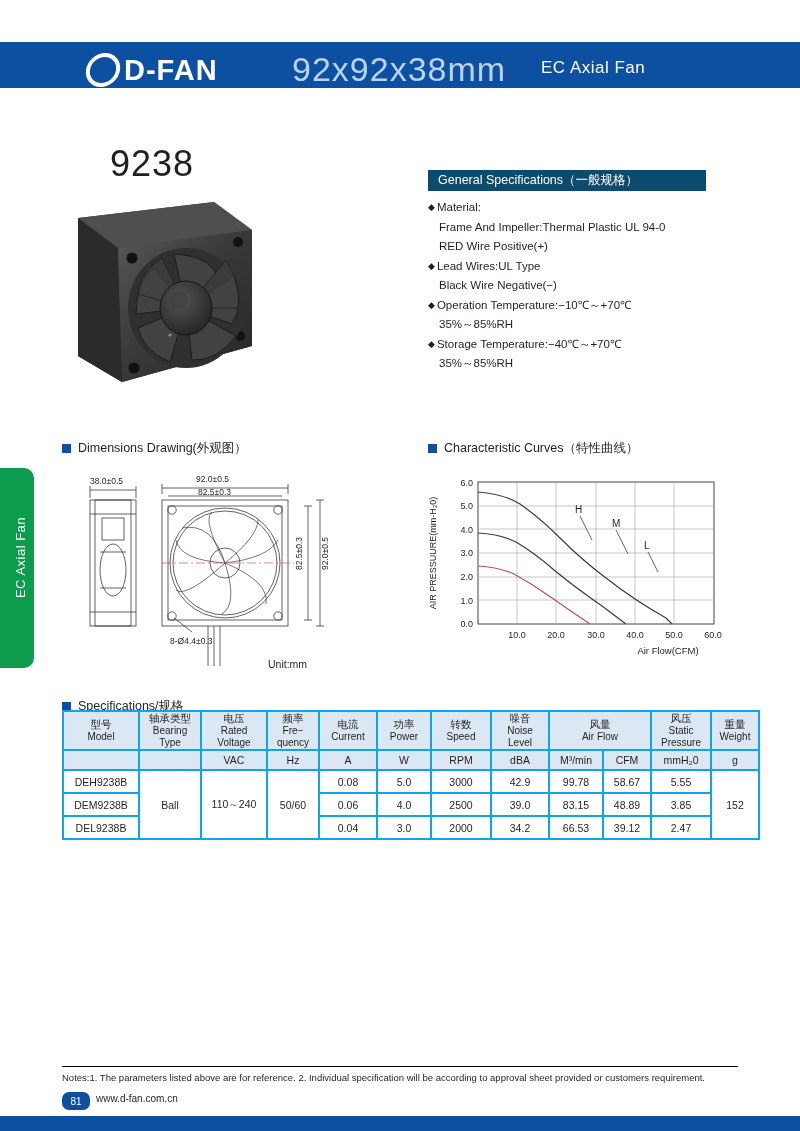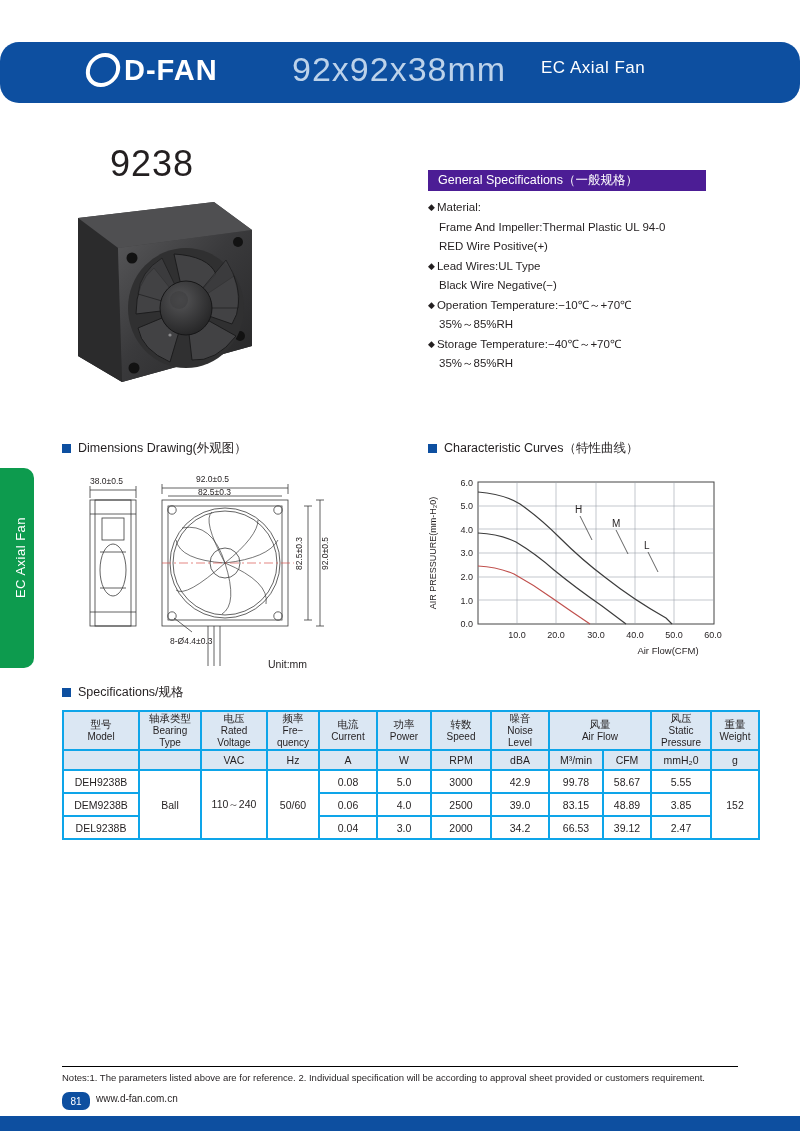--- a/index.html
+++ b/index.html
@@ -5,23 +5,22 @@
   html,body{margin:0;padding:0;}
   body{
     width:800px;height:1131px;background:#ffffff;
     font-family:"Liberation Sans", sans-serif;
     color:#231f20;position:relative;overflow:hidden;
   }
   .page{position:absolute;inset:0;}
 
   
   .topbar{
-    position:absolute;left:0;top:42px;width:800px;height:61px;
+    position:absolute;left:0;top:42px;width:800px;height:46px;
     background:#0d4fa0;
-    border-radius:19px;
   }
   .logo{
     position:absolute;left:86px;top:10px;width:190px;height:36px;
     display:flex;align-items:center;
   }
   .logo-ellipse{
     width:26px;height:26px;border-radius:50%;
     border:4px solid #ffffff;margin-right:4px;
     transform:skewX(-8deg);
   }
@@ -54,42 +53,42 @@
     position:absolute;left:110px;top:143px;
     font-size:36px;color:#231f20;letter-spacing:1px;
   }
 
   
   .fan-photo{position:absolute;left:66px;top:196px;width:194px;height:190px;}
 
   
   .gs-head{
     position:absolute;left:428px;top:170px;width:278px;height:21px;
-    background:#4c1d95;color:#fff;font-size:12.5px;
+    background:#0c4a6e;color:#fff;font-size:12.5px;
     display:flex;align-items:center;padding-left:10px;box-sizing:border-box;
   }
   .gs-body{
     position:absolute;left:428px;top:198px;width:320px;font-size:11.5px;
     line-height:19.5px;color:#231f20;
   }
   .gs-body .l{display:block;white-space:nowrap;}
   .gs-body .ind{padding-left:11px;}
   .dia{color:#231f20;font-size:9px;vertical-align:1px;margin-right:2px;}
 
   
   .sec-head{
     position:absolute;font-size:12.5px;color:#231f20;
     display:flex;align-items:center;
   }
   .sq{
     width:9px;height:9px;background:#0d4fa0;margin-right:7px;display:inline-block;
   }
   #h-dim{left:62px;top:440px;}
   #h-curve{left:428px;top:440px;}
-  #h-spec{left:62px;top:684px;}
+  #h-spec{left:62px;top:698px;}
 
   
   .dim-draw{position:absolute;left:62px;top:470px;width:330px;height:200px;}
   .curve{position:absolute;left:420px;top:468px;width:320px;height:205px;}
 
   
   table.spec{
     position:absolute;left:62px;top:710px;border-collapse:collapse;
     font-size:10.5px;color:#231f20;
   }

